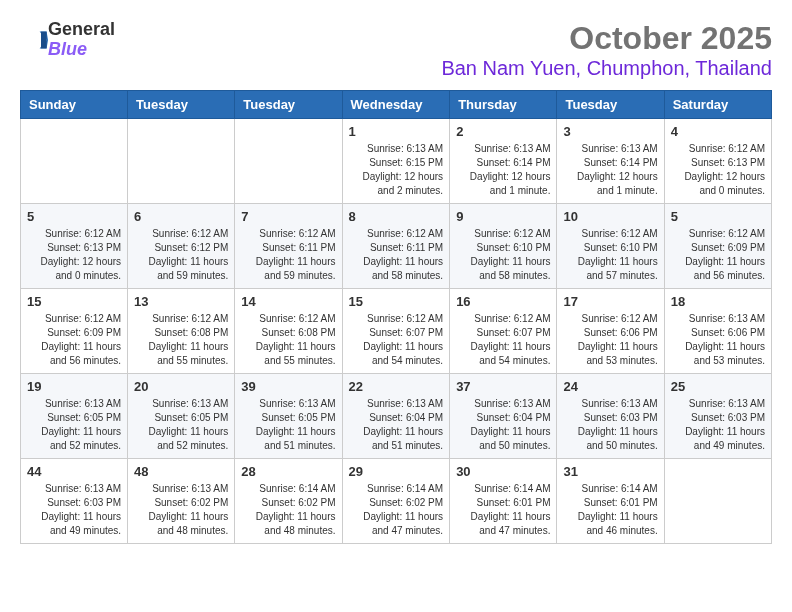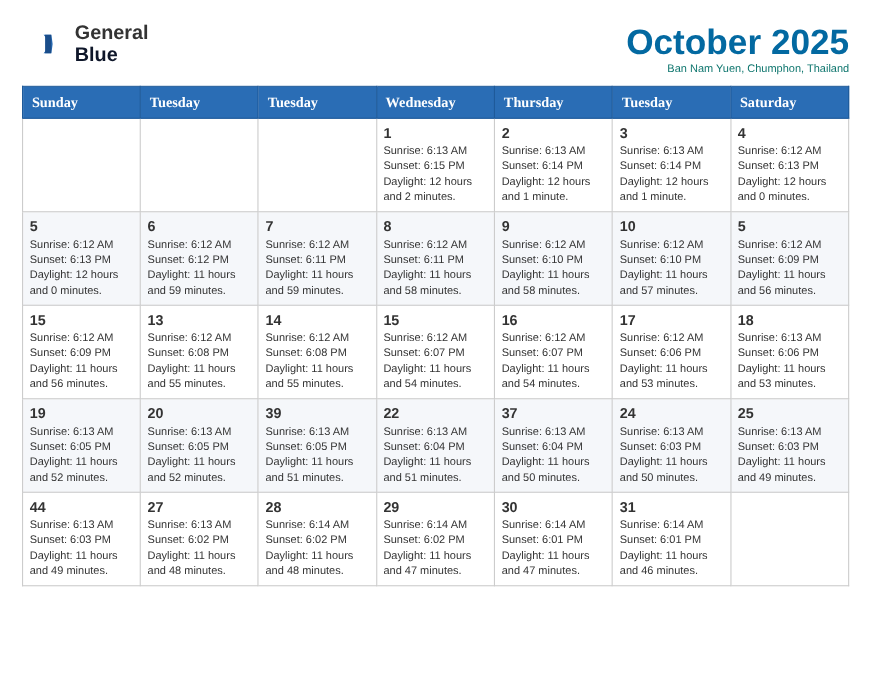--- a/index.html
+++ b/index.html
@@ -12,58 +12,57 @@
     }
     .header {
       display: flex;
       justify-content: space-between;
       align-items: flex-start;
       margin-bottom: 10px;
     }
     .logo {
       display: flex;
       align-items: center;
-      gap: 20px;
+      gap: 0;
     }
     .logo-text {
       font-size: 18px;
       font-weight: bold;
       line-height: 1.1;
     }
     .logo-general { color: #333; }
-    .logo-blue { color: #0f172a; }
+    .logo-blue { color: #8b5cf6; font-style: italic; }
     .logo-icon {
       width: 28px;
       height: 28px;
     }
     .title-block {
       text-align: right;
     }
     .month-title {
       font-size: 32px;
       font-weight: bold;
-      color: #0369a1;
+      color: #737373;
     }
     .location-title {
-      font-size: 10px;
-      color: #0f766e;
+      font-size: 20px;
+      color: #6d28d9;
     }
     .calendar {
       width: 100%;
       border-collapse: collapse;
       border: 1px solid #ccc;
     }
     .calendar th {
       background-color: #2a6db5;
       color: #fff;
       text-align: left;
       padding: 6px 8px;
       font-size: 13px;
       border: 1px solid #1e5a9a;
-      font-family: Liberation Serif, serif;
     }
     .calendar td {
       vertical-align: top;
       padding: 5px 6px;
       border: 1px solid #ccc;
       width: 108px;
       min-height: 90px;
       font-size: 10.5px;
       color: #333;
       background: #fff;
@@ -74,20 +73,21 @@
     .day-num {
       font-size: 13px;
       font-weight: bold;
       margin-bottom: 3px;
       display: block;
     }
     .day-info {
       font-size: 10px;
       line-height: 1.4;
       color: #333;
+      text-align: right;
     }
     .empty { background: #f9f9f9; }
   </style>
 </head>
 <body>
 
 <div class="header">
   <div class="logo">
     <svg class="logo-icon" viewBox="0 0 40 40">
       <polygon points="28,8 38,20 28,32 38,32 40,20 38,8" fill="#2a6db5"></polygon>
@@ -279,21 +279,21 @@
         </td>
       </tr>
       <tr>
         <td>
           <span class="day-num">44</span>
           <div class="day-info" style="white-space: pre-line;">Sunrise: 6:13 AM
 Sunset: 6:03 PM
 Daylight: 11 hours and 49 minutes.</div>
         </td>
         <td>
-          <span class="day-num">27</span>
+          <span class="day-num">48</span>
           <div class="day-info" style="white-space: pre-line;">Sunrise: 6:13 AM
 Sunset: 6:02 PM
 Daylight: 11 hours and 48 minutes.</div>
         </td>
         <td>
           <span class="day-num">28</span>
           <div class="day-info" style="white-space: pre-line;">Sunrise: 6:14 AM
 Sunset: 6:02 PM
 Daylight: 11 hours and 48 minutes.</div>
         </td>

